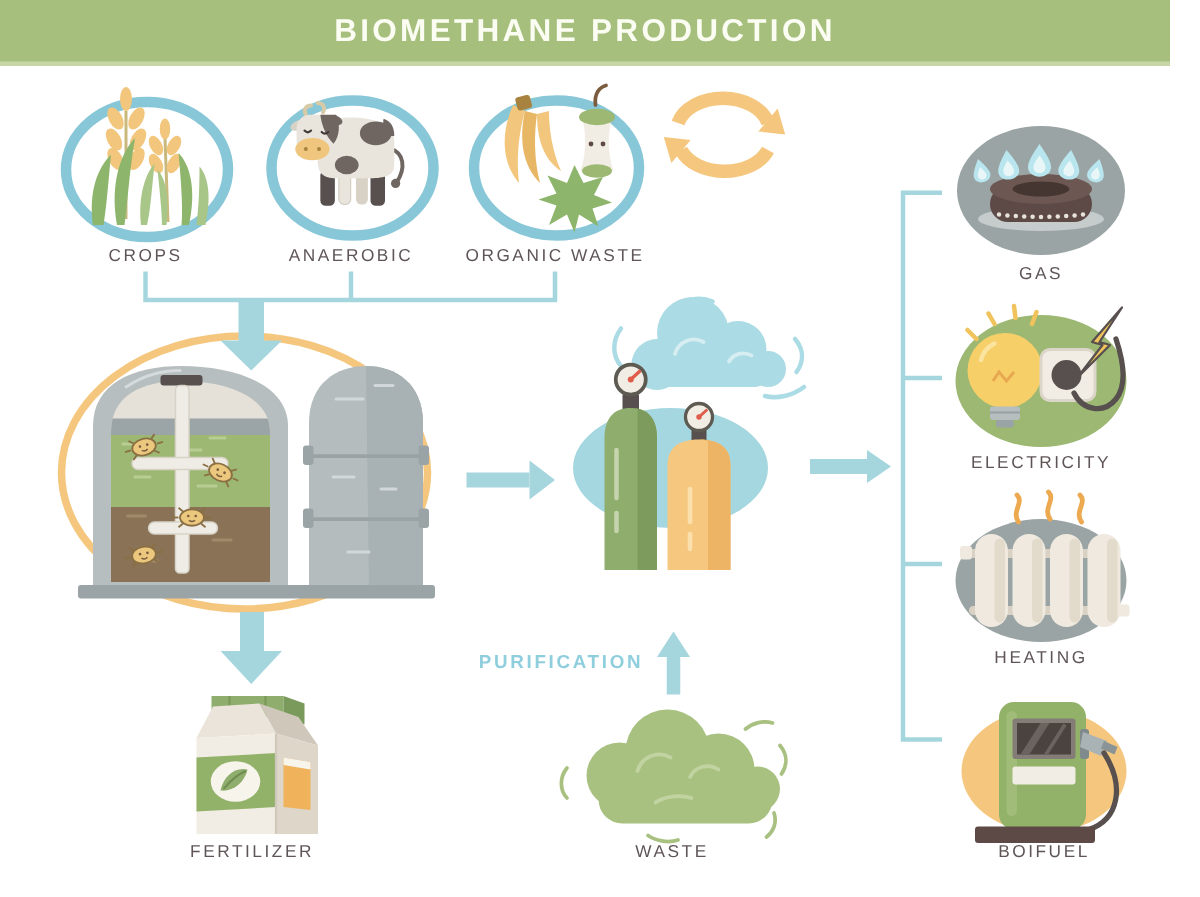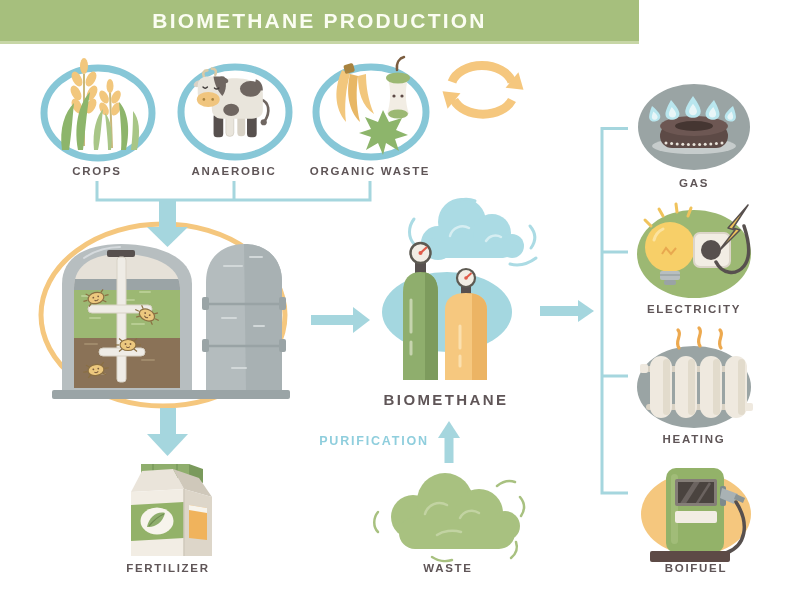--- a/index.html
+++ b/index.html
@@ -2,25 +2,25 @@
 <html><head>
 <meta charset="utf-8">
 <style>
   :root{
     --banner:#a6bf7d; --blue:#a5d6de; --ring:#87c7d7; --yellow:#f5c77e;
     --txt:#5f5557; --purif:#8fcedd;
   }
   html,body{margin:0;padding:0;background:#fff;}
   .stage{position:relative;width:800px;height:598px;background:#ffffff;overflow:hidden;
          font-family:"Liberation Sans",sans-serif;}
-  .banner{position:absolute;top:0;left:0;width:639px;height:41px;background:var(--banner);
+  .banner{position:absolute;top:0;left:0;width:780px;height:41px;background:var(--banner);
           border-bottom:3px solid #c7d6a6;display:flex;align-items:center;justify-content:center;}
   .banner .title{color:#fbfdf2;font-size:21px;font-weight:700;letter-spacing:2.2px;}
   .art{position:absolute;left:0;top:0;}
-  .lbl{position:absolute;transform:translateX(-50%);font-size:11.5px;font-weight:700;
+  .lbl{position:absolute;transform:translateX(-50%);font-size:11.5px;font-weight:400;
        letter-spacing:1.7px;color:var(--txt);white-space:nowrap;}
   .lbl.big{font-size:15px;letter-spacing:2.4px;}
   .lbl.blue{color:var(--purif);font-weight:700;font-size:12.5px;letter-spacing:1.8px;}
 </style>
 </head>
 <body>
 
 <div class="stage">
 
   <div class="banner">
@@ -367,21 +367,20 @@
       <polygon points="722,488 738,494 734,504 720,498" fill="#a9b2b4"></polygon>
       <polygon points="736,494 745,498 743,503 734,499" fill="#8a9496"></polygon>
       <path d="M736,502 C750,524 746,546 726,553" stroke="#57504e" stroke-width="3.5" fill="none" stroke-linecap="round"></path>
       <rect x="650" y="551" width="80" height="11" rx="2" fill="#5d4a46"></rect>
     </g>
   </svg>
 
   <div class="lbl" style="left:97px;top:165px">CROPS</div>
   <div class="lbl" style="left:234px;top:165px">ANAEROBIC</div>
   <div class="lbl" style="left:370px;top:165px">ORGANIC WASTE</div>
-  <div class="lbl big" style="left:446px;top:391px">BIOMETHANE</div>
   <div class="lbl blue" style="left:374px;top:434px">PURIFICATION</div>
   <div class="lbl" style="left:168px;top:562px">FERTILIZER</div>
   <div class="lbl" style="left:448px;top:562px">WASTE</div>
   <div class="lbl" style="left:694px;top:177px">GAS</div>
   <div class="lbl" style="left:694px;top:303px">ELECTRICITY</div>
   <div class="lbl" style="left:694px;top:433px">HEATING</div>
   <div class="lbl" style="left:696px;top:562px">BOIFUEL</div>
 
 </div>
 

